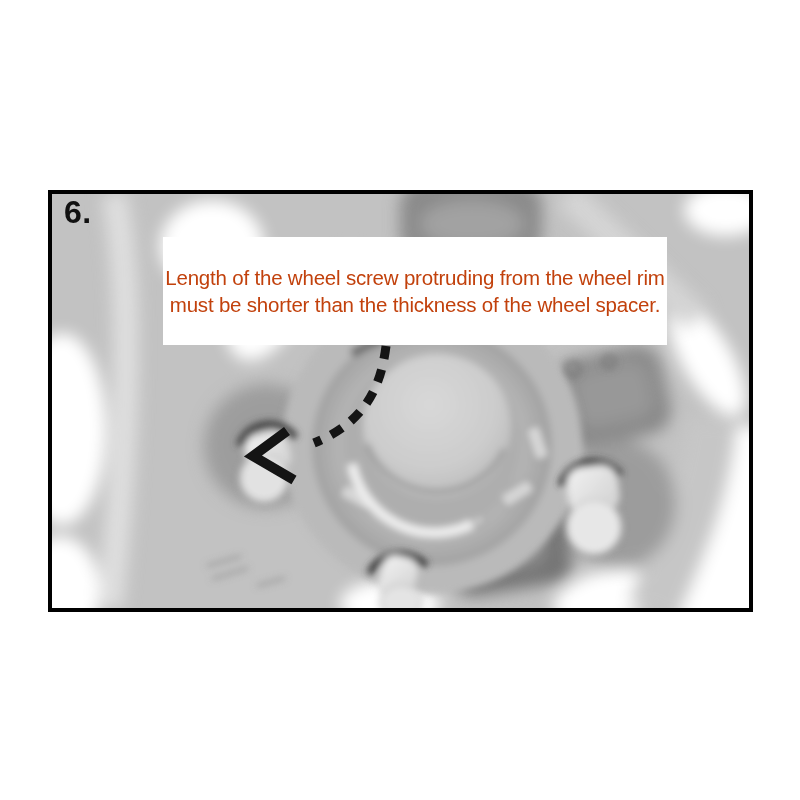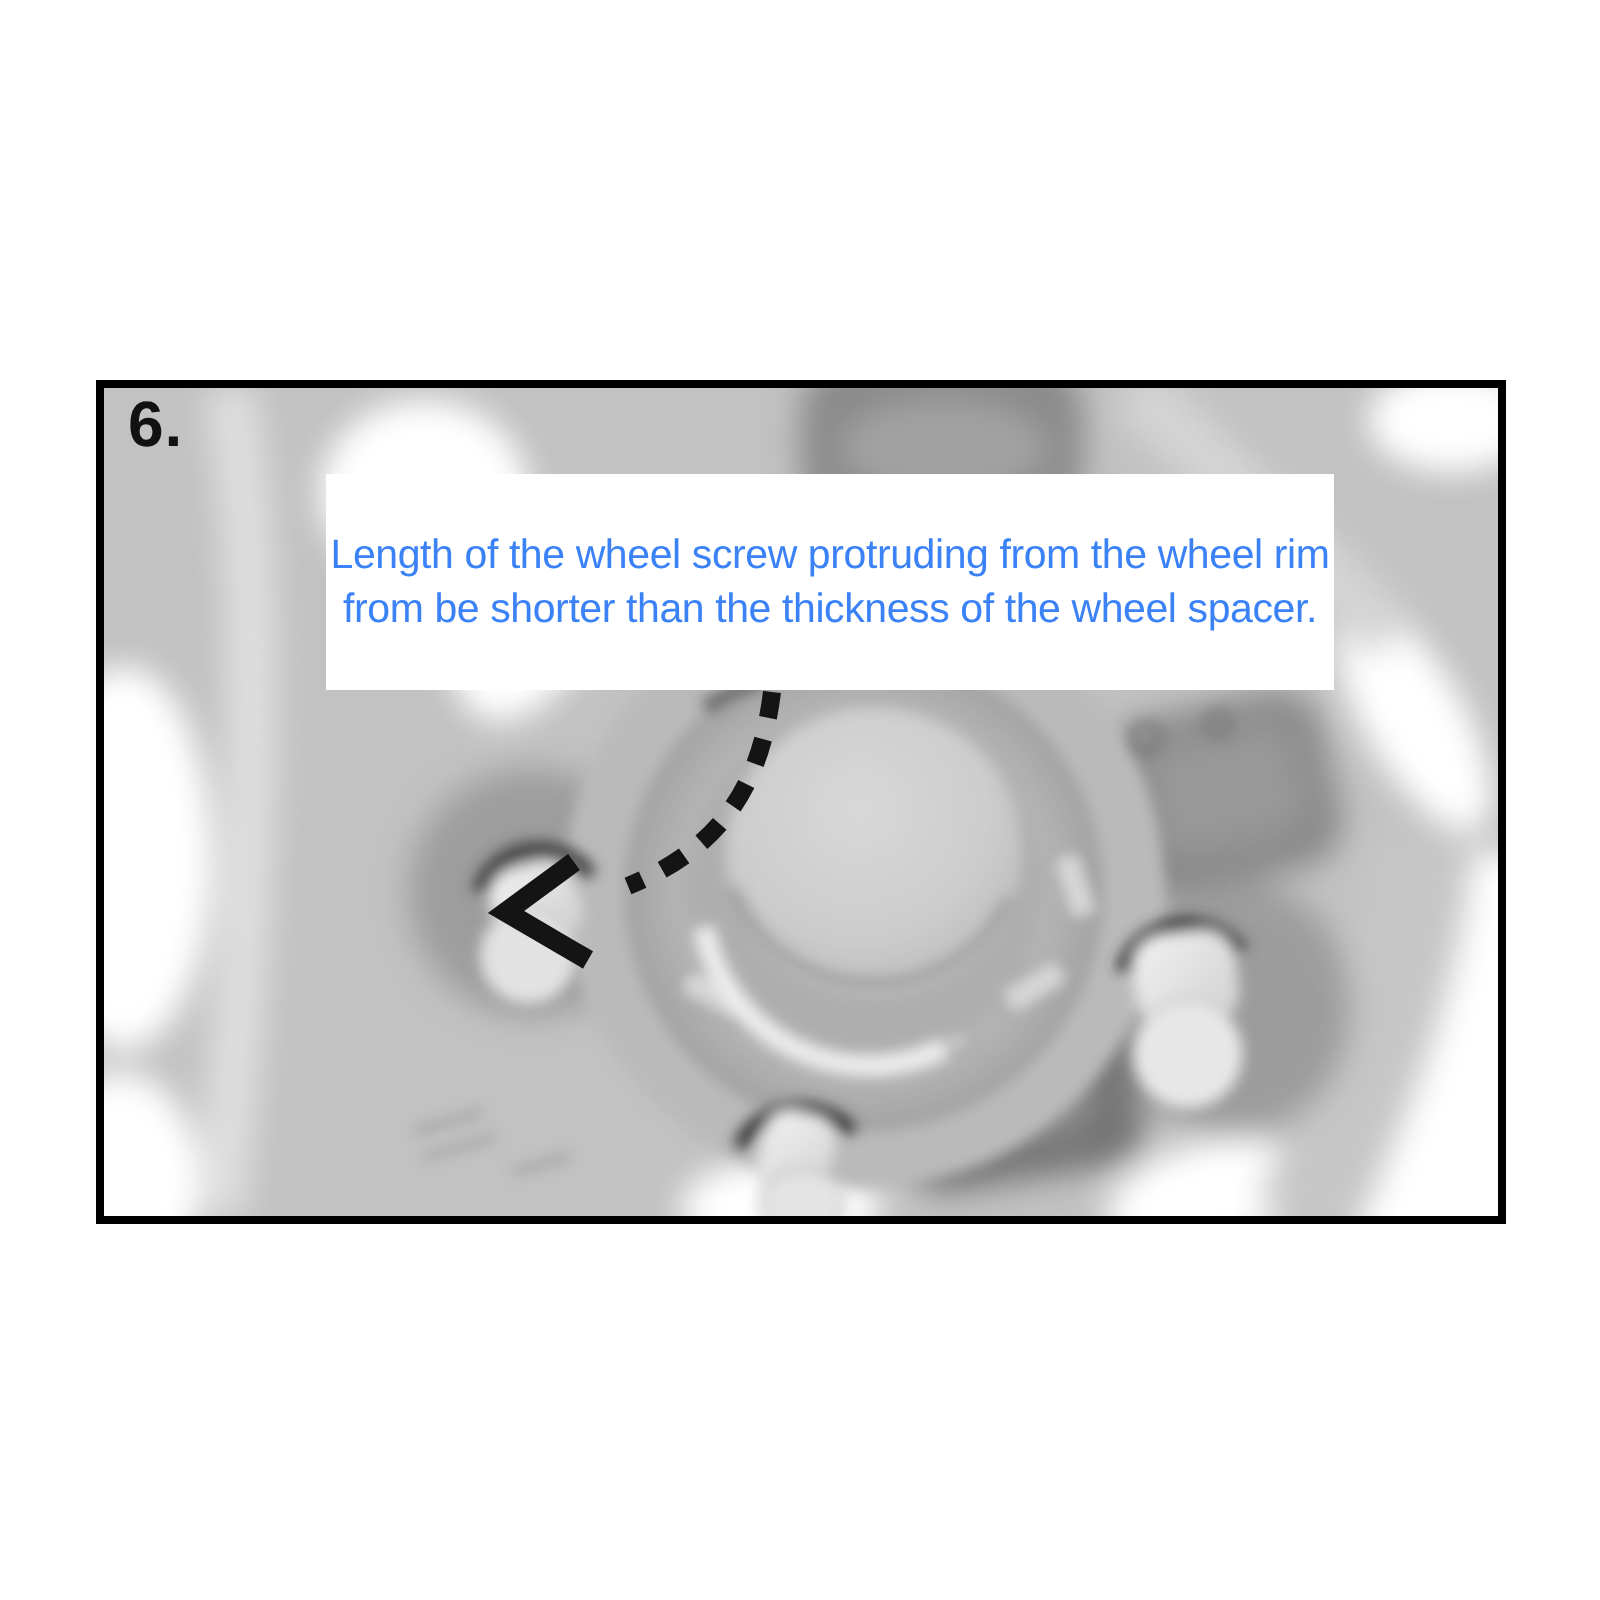--- a/index.html
+++ b/index.html
@@ -26,21 +26,21 @@
     width:504px;height:108px;
     background:#ffffff;
     z-index:2;
     display:flex;flex-direction:column;justify-content:center;
     text-align:center;
   }
   .caption-line{
     white-space:nowrap;
     font-size:20.5px;line-height:27px;
     letter-spacing:-0.2px;
-    color:#3b82f6;
+    color:#c2410c;
   }
 </style>
 </head>
 <body>
 
 <div class="figure-frame">
 
   <svg class="photo-svg" viewBox="0 0 697 414" aria-hidden="true">
     <defs>
       <filter id="soft" x="-30%" y="-30%" width="160%" height="160%">
@@ -151,16 +151,16 @@
     <g>
       <path d="M334,152 C329,192 314,228 262,249" fill="none" stroke="#141414" stroke-width="9" stroke-dasharray="13 11"></path>
       <path d="M235,237 L201,262 L242,286" fill="none" stroke="#141414" stroke-width="10"></path>
     </g>
   </svg>
 
   <div class="step-label">6.</div>
 
   <div class="caption-box">
     <div class="caption-line">Length of the wheel screw protruding from the wheel rim</div>
-    <div class="caption-line">from be shorter than the thickness of the wheel spacer.</div>
+    <div class="caption-line">must be shorter than the thickness of the wheel spacer.</div>
   </div>
 
 </div>
 
 </body></html>

